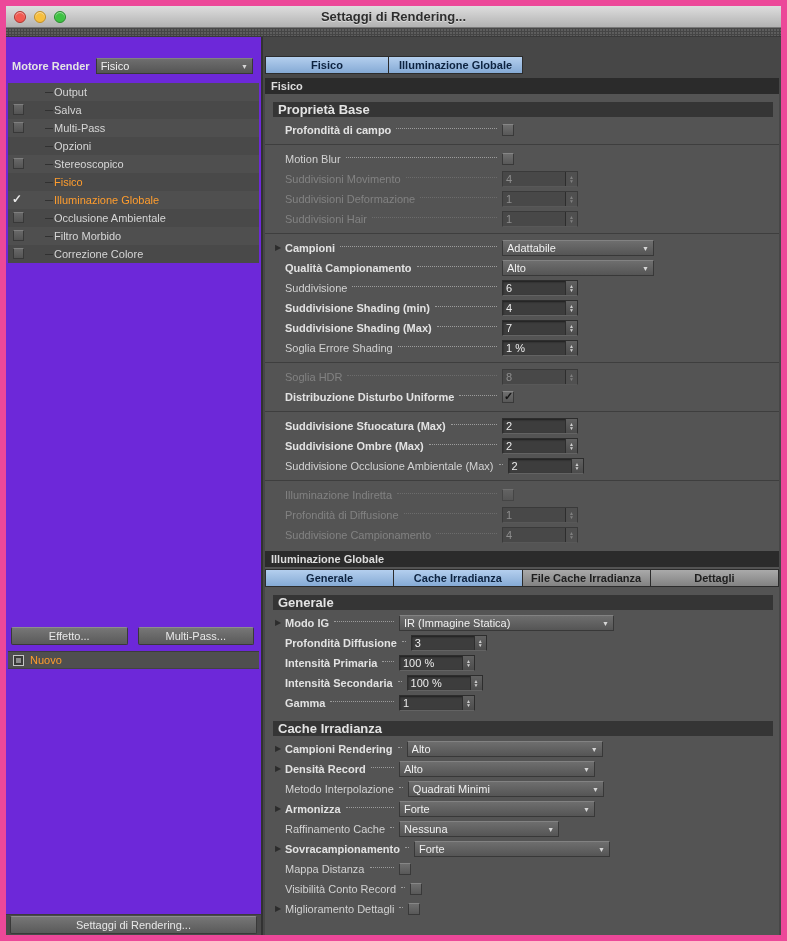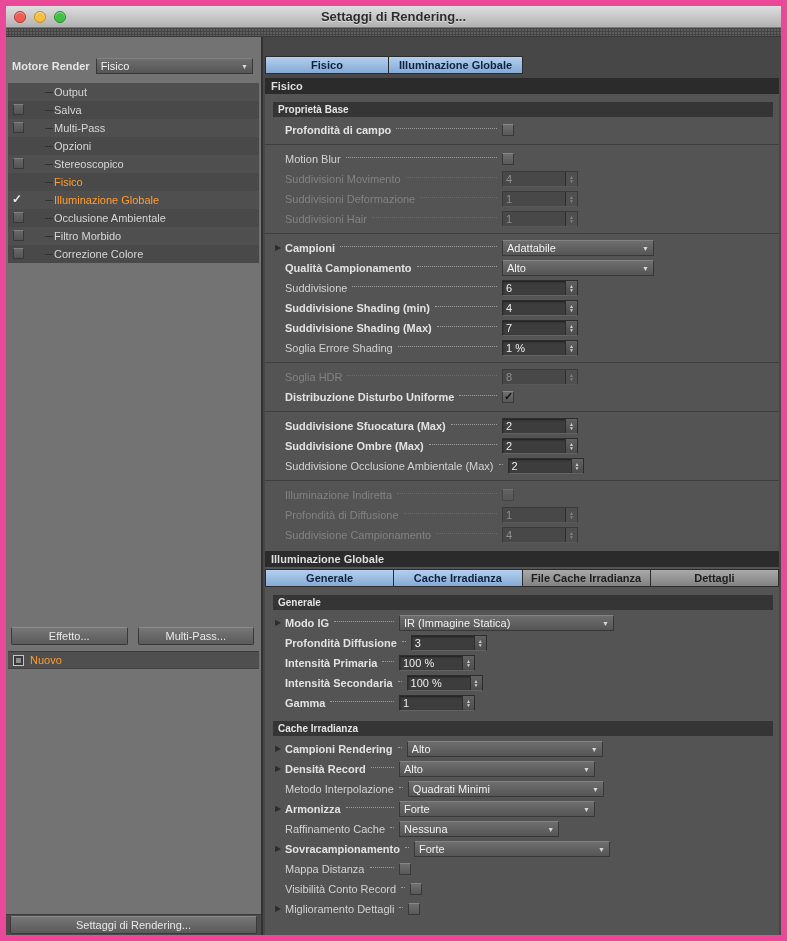--- a/index.html
+++ b/index.html
@@ -10,21 +10,21 @@
   .titlebar{position:absolute;top:0;left:0;right:0;height:22px;background:linear-gradient(#dedede,#b2b2b2);border-bottom:1px solid #787878;display:flex;align-items:center;}
   .lights{position:absolute;left:8px;top:5px;display:flex;gap:8px;}
   .light{width:12px;height:12px;border-radius:50%;display:inline-block;box-shadow:inset 0 1px 1px rgba(255,255,255,.55);}
   .light.red{background:#f25a52;border:1px solid #b0352f;}
   .light.yellow{background:#f7bf3e;border:1px solid #c08e27;}
   .light.green{background:#3ec243;border:1px solid #2a8b2e;}
   .title{flex:1;text-align:center;font-size:13px;font-weight:bold;color:#2d2d2d;text-shadow:0 1px 0 rgba(255,255,255,.45);}
   .grip{position:absolute;top:23px;left:0;right:0;height:8px;background-color:#454545;background-image:radial-gradient(circle at 1px 1px,#5d5d5d 1px,transparent 1.4px);background-size:3px 3px;border-bottom:1px solid #3a3a3a;}
 
   
-  .sidebar{position:absolute;top:31px;left:0;width:257px;bottom:0;background:#737373;border-right:2px solid #323232;}
+  .sidebar{position:absolute;top:31px;left:0;width:257px;bottom:0;background:#6d28d9;border-right:2px solid #323232;}
   .engine-row{position:absolute;top:19px;left:6px;right:8px;height:20px;display:flex;align-items:center;gap:6px;}
   .engine-label{font-size:11px;font-weight:bold;color:#e4e4e4;white-space:nowrap;}
   .engine-dd{flex:1;}
   .tree{position:absolute;top:46px;left:2px;right:2px;}
   .tree::before{content:"";position:absolute;left:36px;top:9px;bottom:9px;width:1px;background:#313131;}
   .titem{position:relative;height:18px;display:flex;align-items:center;padding-left:46px;font-size:11px;color:#d6d6d6;}
   .titem:nth-child(odd){background:#4f4f4f;}
   .titem:nth-child(even){background:#494949;}
   .titem::after{content:"";position:absolute;left:37px;top:9px;width:8px;height:1px;background:#313131;}
   .titem.accent .tlabel{color:var(--accent,#ff9d2e);}
@@ -44,21 +44,21 @@
   .top-tabs{position:absolute;top:19px;left:0;height:18px;}
   .top-tabs .tab{min-width:124px;padding:0 10px;}
   .tab{height:18px;display:flex;align-items:center;justify-content:center;font-size:11px;font-weight:bold;border:1px solid #2c2c2c;border-left-width:0;white-space:nowrap;}
   .tab:first-child{border-left-width:1px;}
   .tab.blue{background:linear-gradient(#b4cfee,#85aad5);color:#0d2340;}
   .tab.gray{background:linear-gradient(#aaaaaa,#828282);color:#1e1e1e;}
   .panel{position:absolute;top:41px;left:0;right:2px;bottom:0;display:flex;flex-direction:column;}
   .big-header{height:16px;background:#2b2b2b;color:#dddddd;font-size:11px;font-weight:bold;display:flex;align-items:center;padding:0 6px;flex:none;}
   .scroll{flex:1;background:#545454;overflow:hidden;}
   .scroll .big-header{margin-top:6px;}
-  .sub-header{height:15px;background:#353535;margin:8px 6px 3px 8px;color:#e3e3e3;font-size:10px;font-weight:bold;display:flex;align-items:center;padding:0 5px;}
+  .sub-header{height:15px;background:#353535;margin:8px 6px 3px 8px;color:#e3e3e3;font-size:13px;font-weight:bold;display:flex;align-items:center;padding:0 5px;}
   .gi-tabs{margin-top:2px;}
   .gi-tabs .tab{flex:1;}
 
   
   .row{height:20px;display:flex;align-items:center;padding:0 8px 0 10px;}
   .arrow{width:10px;flex:none;font-size:8px;color:#2c2c2c;line-height:10px;}
   .label{font-size:11px;color:#d2d2d2;white-space:nowrap;}
   .label.bold{font-weight:bold;color:#e2e2e2;}
   .dots{flex:1;min-width:4px;border-bottom:1px dotted #9c9c9c;margin:0 5px 4px 5px;height:1px;}
   .ctrl{flex:none;display:flex;align-items:center;}

